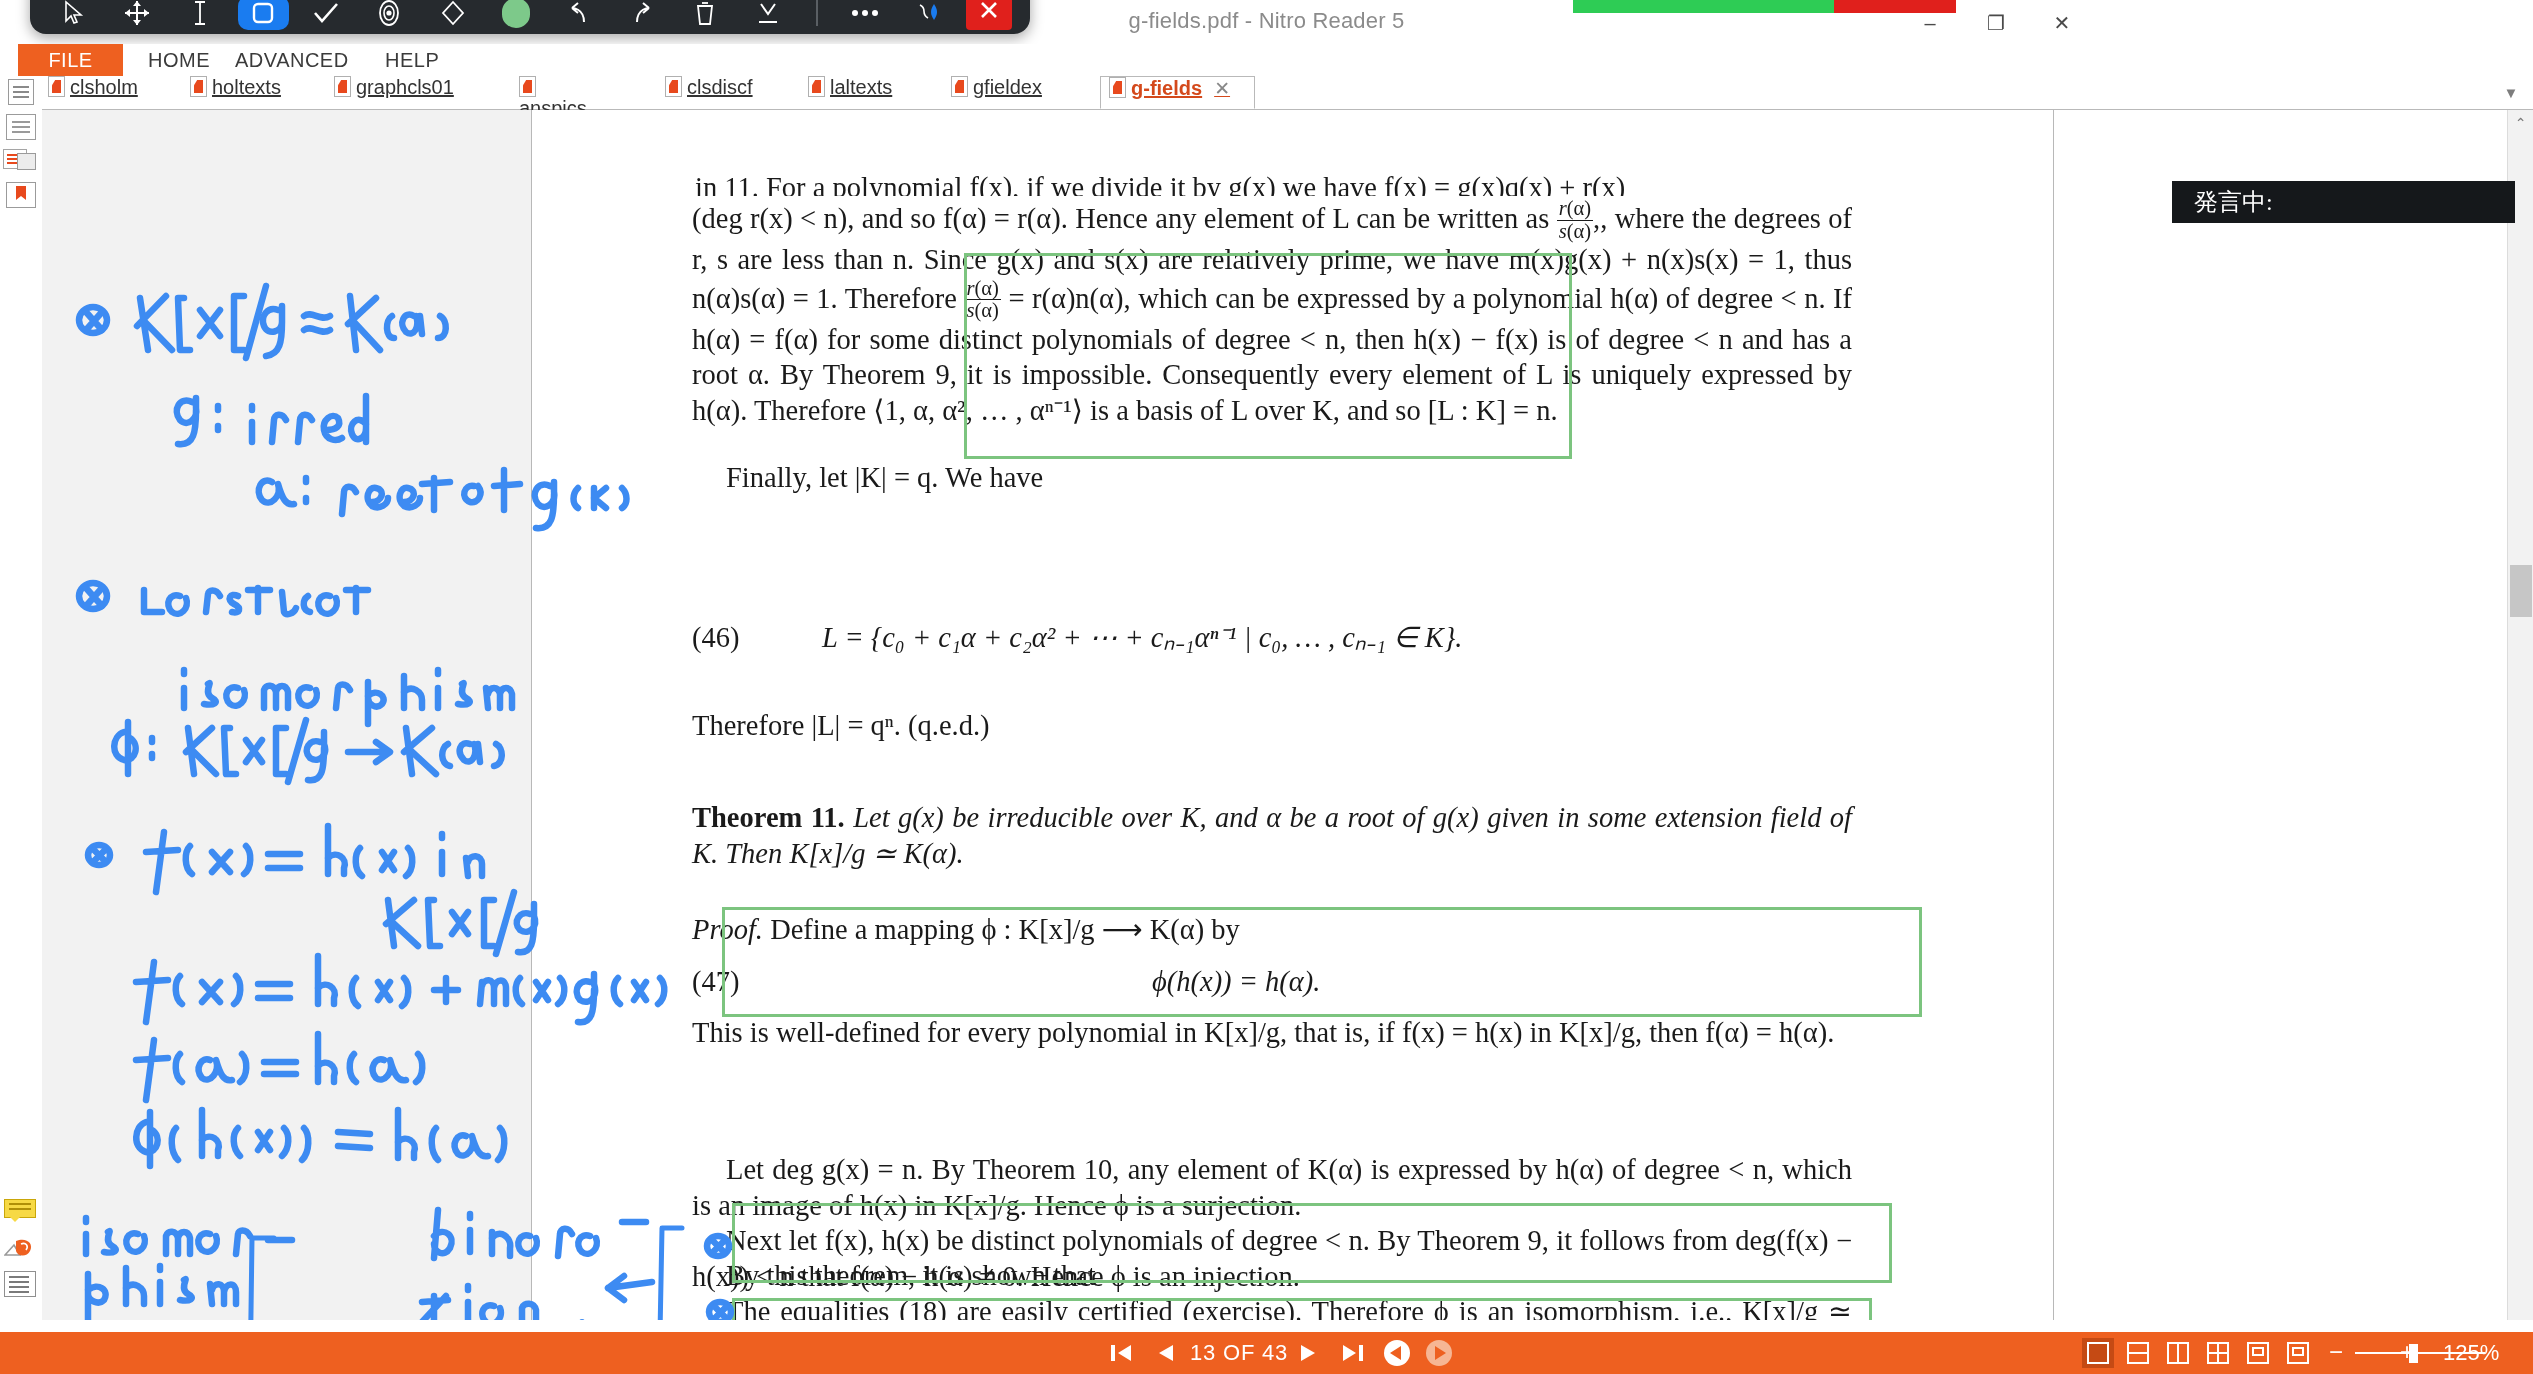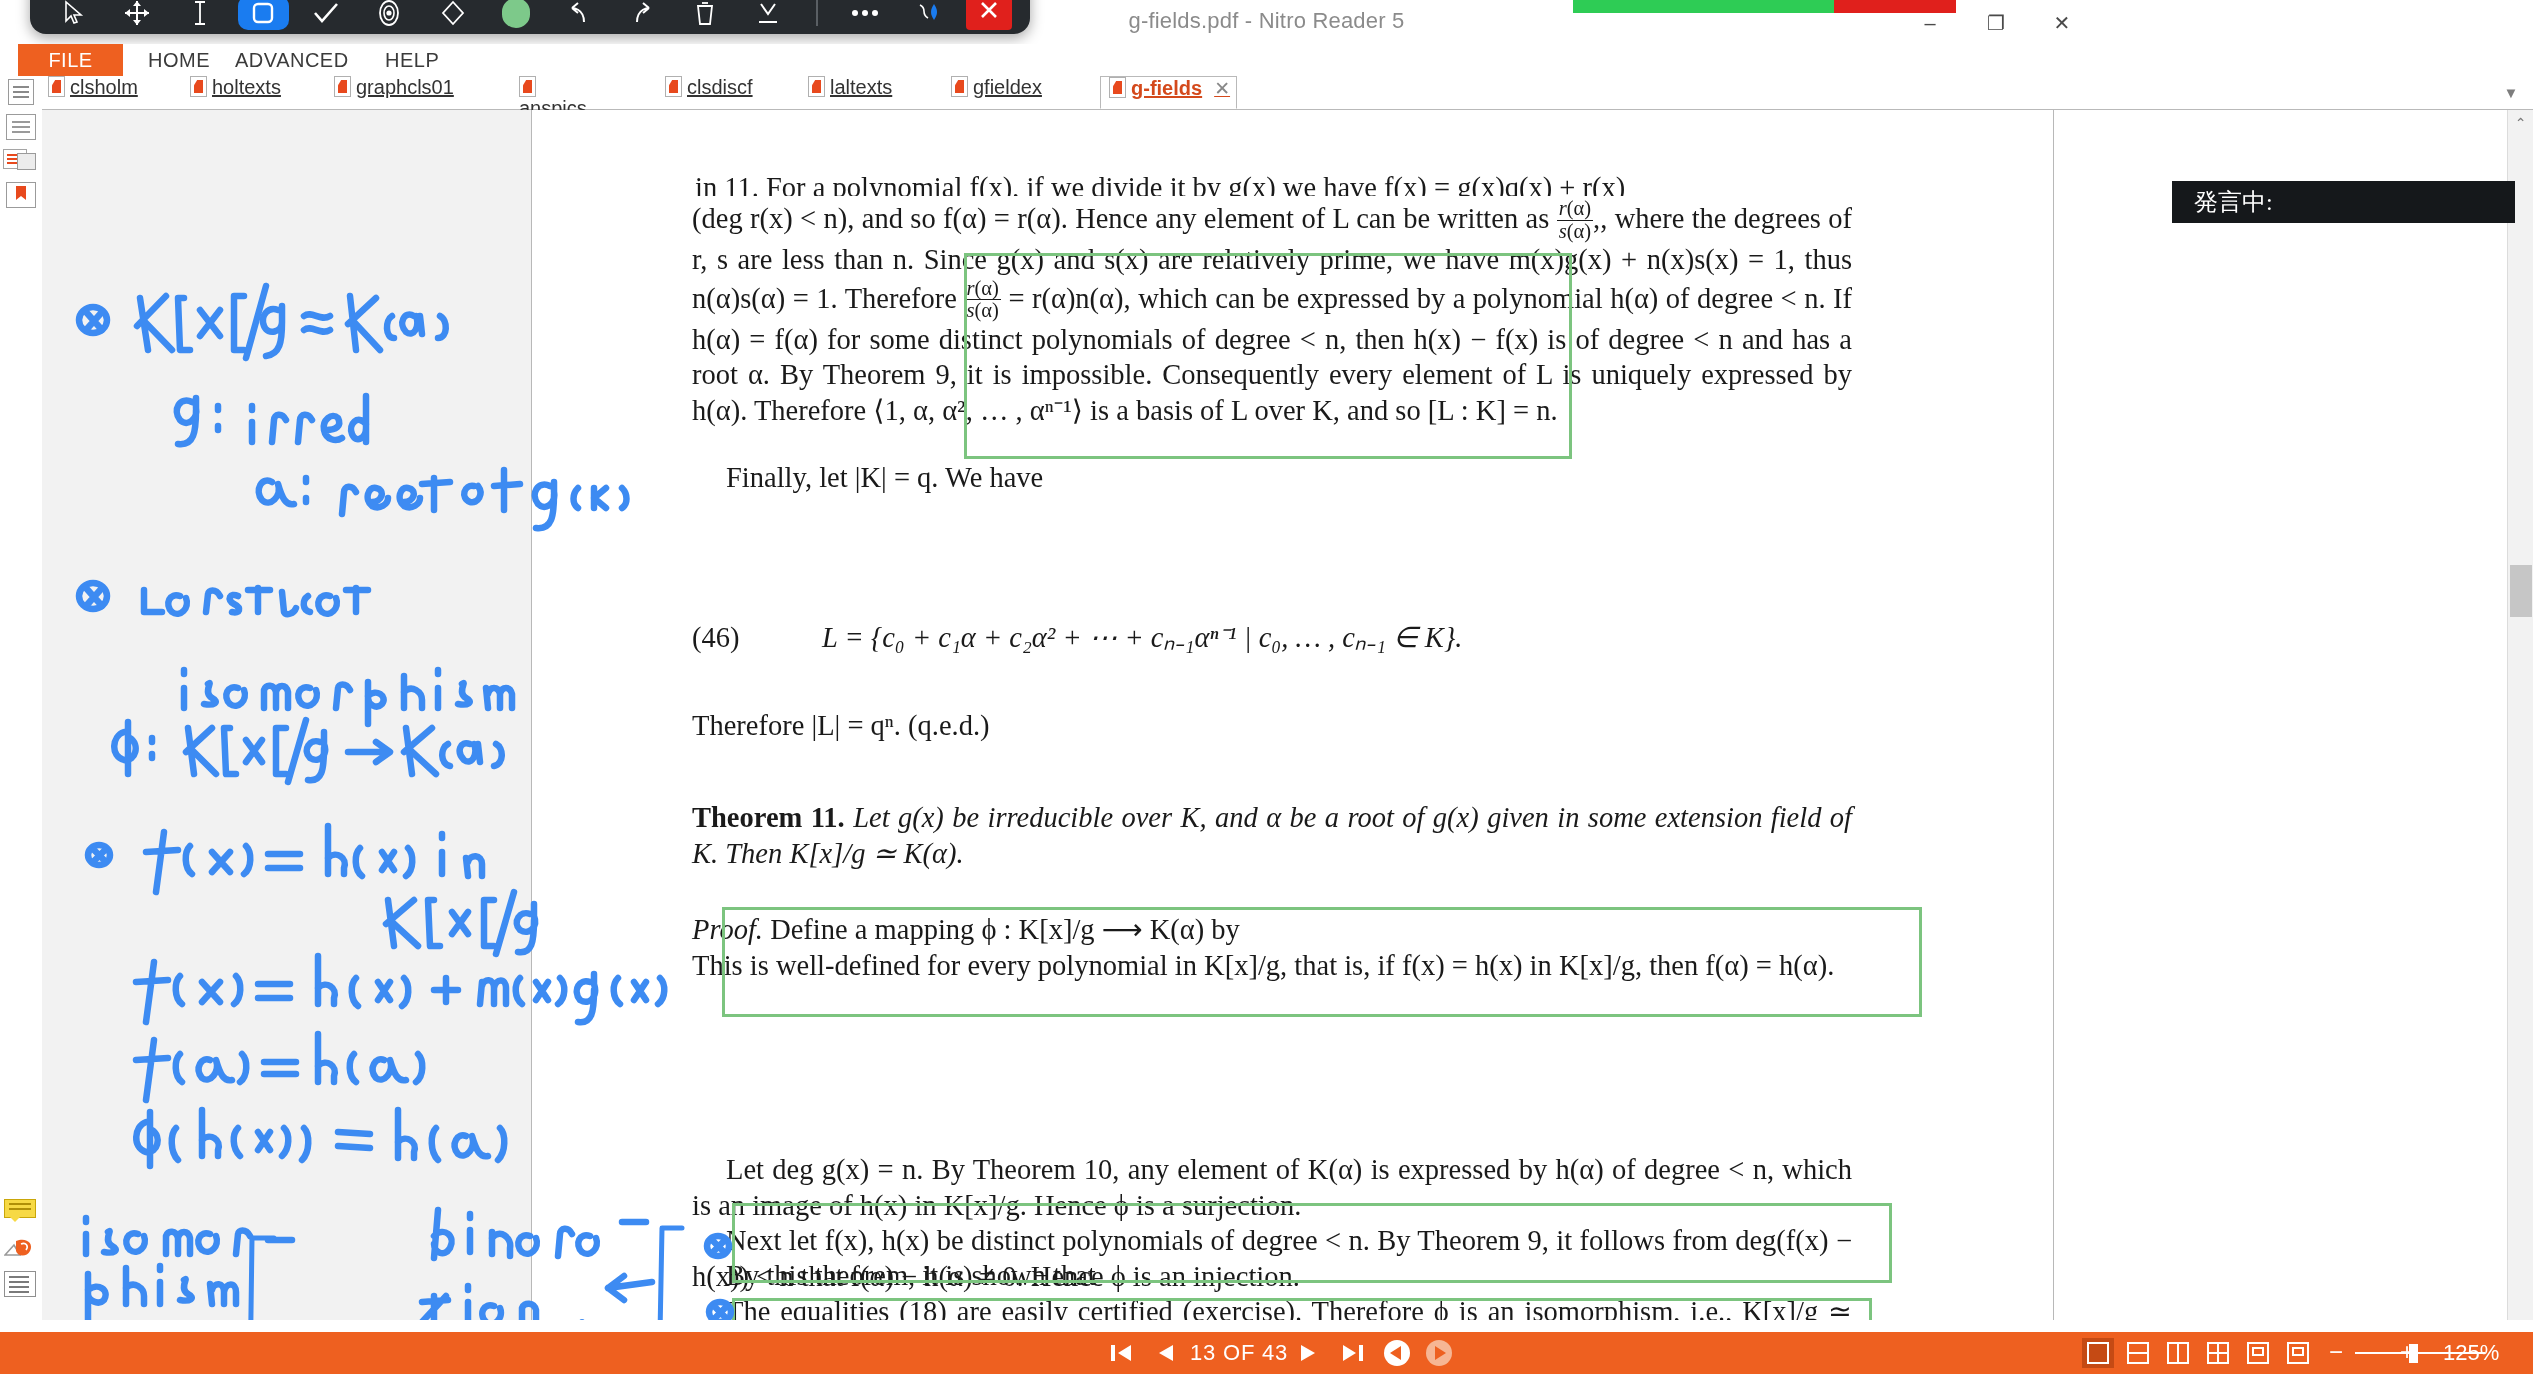--- a/index.html
+++ b/index.html
@@ -82,21 +82,21 @@
   .tab .pdficon{
     width:17px;height:21px;margin-right:5px;position:relative;flex:0 0 auto;
     background:#ffffff;border:1px solid #b0b0b0;box-sizing:border-box;
   }
   .tab .pdficon::after{
     content:"";position:absolute;left:3px;top:3px;width:9px;height:13px;
     background:#e8491d;clip-path:polygon(35% 0,100% 0,100% 100%,0 100%,0 40%);
   }
   .tab.active{
     background:#ffffff;border:1px solid #b9b9b9;border-bottom:1px solid #ffffff;
-    font-weight:bold;color:#d4491b;padding:0 6px 0 8px;top:0;height:33px;box-sizing:border-box;
+    font-weight:bold;color:#d4491b;padding:0 24px 0 8px;top:0;height:33px;box-sizing:border-box;
   }
   .tab .closex{margin-left:12px;font-size:19px;color:#888;font-weight:normal;}
 
   
   #rail{
     position:absolute;left:0;top:109px;width:42px;height:1211px;background:#ffffff;
     border-right:0;
   }
   .rail-icon{
     position:absolute;left:6px;width:30px;height:26px;
@@ -439,20 +439,23 @@
       <div class="block" id="blk4">
         <p>Therefore |L| = qⁿ. (q.e.d.)</p>
       </div>
 
       <div class="block" id="blk5">
         <p><span class="thm-head">Theorem 11.</span><span class="it"> Let g(x) be irreducible over K, and α be a root of g(x) given in some extension field of K. Then K[x]/g ≃ K(α).</span></p>
       </div>
 
       <div class="block" id="blk6">
         <p><span class="it">Proof.</span><span> Define a mapping ϕ : K[x]/g ⟶ K(α) by</span></p>
+        <div class="eqline" style="margin-top:16px;margin-bottom:16px;">
+          <span style="display:inline-block;width:460px;">(47)</span><span class="it">ϕ(h(x)) = h(α).</span>
+        </div>
         <p>This is well-defined for every polynomial in K[x]/g, that is, if f(x) = h(x) in K[x]/g, then f(α) = h(α).</p>
       </div>
 
       <div class="block" id="blk7">
         <p class="indent">Let deg g(x) = n. By Theorem 10, any element of K(α) is expressed by h(α) of degree &lt; n, which is an image of h(x) in K[x]/g. Hence ϕ is a surjection.</p>
         <p class="indent">Next let f(x), h(x) be distinct polynomials of degree &lt; n. By Theorem 9, it follows from deg(f(x) − h(x)) &lt; n that f(α) − h(α) ≠ 0. Hence ϕ is an injection.</p>
         <p class="indent">The equalities (18) are easily certified (exercise). Therefore ϕ is an isomorphism, i.e., K[x]/g ≃ K(α). (q.e.d.)</p>
       </div>
 
       <div class="block" id="blk8">

